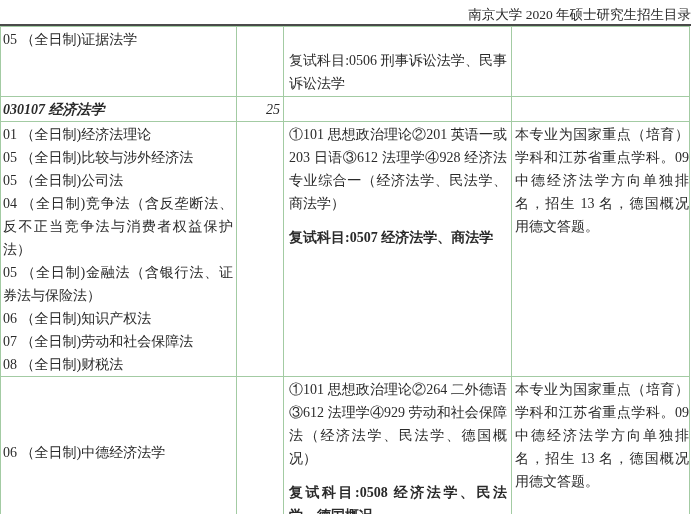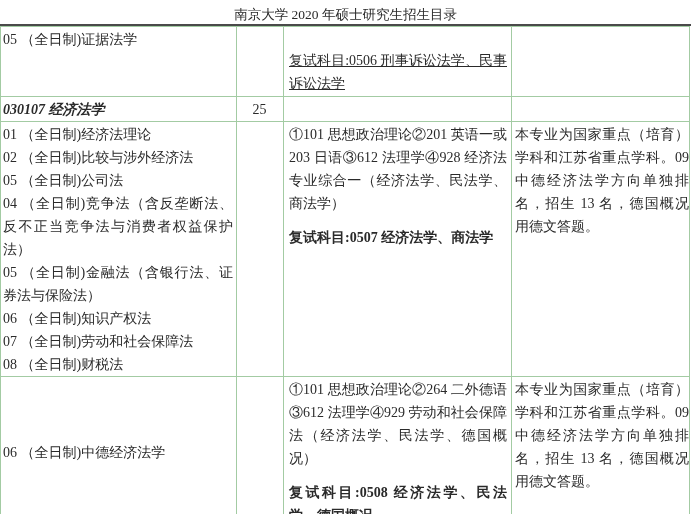--- a/index.html
+++ b/index.html
@@ -11,21 +11,21 @@
   .page {
     position: relative;
     width: 691px;
     height: 514px;
     overflow: hidden;
     background: #ffffff;
     color: var(--text);
     font-family: "Liberation Serif", "DejaVu Serif", serif;
   }
   .doc-title {
-    text-align: center;
+    text-align: right;
     font-size: 13.5px;
     line-height: 19px;
     padding-top: 5px;
     height: 19px;
     white-space: nowrap;
   }
   .top-rule {
     height: 2px;
     background: var(--rule);
   }
@@ -42,25 +42,25 @@
     line-height: 23px;
     padding: 1px 3px 0 2px;
     overflow: hidden;
   }
   .r-a td { height: 68px; }
   .r-b td { height: 23px; }
   .r-c td { height: 236px; }
   .r-d td { height: 149px; }
   .c3 { padding-left: 5px; padding-right: 4px; }
   .c4 { padding-left: 3px; padding-right: 0; }
-  .c2 { text-align: center; }
+  .c2 { text-align: right; font-style: italic; }
   .cjk { text-align: justify; }
   p { margin: 0; }
   .retest-gap { margin-top: 11px; font-weight: bold; }
-  .retest-push { margin-top: 21px; text-decoration: underline; }
+  .retest-push { margin-top: 21px; }
   .bold { font-weight: bold; font-style: italic; }
   .r-d .c1 { vertical-align: middle; }
 </style>
 </head>
 <body>
 
 <div class="page">
 
   <div class="doc-title">南京大学 2020 年硕士研究生招生目录</div>
   <div class="top-rule"></div>
@@ -96,21 +96,21 @@
         <td class="c2">
           <div>25</div>
         </td>
         <td class="c3"></td>
         <td class="c4"></td>
       </tr>
 
       <tr class="r-c">
         <td class="c1">
           <div class="cjk">01 （全日制)经济法理论</div>
-          <div class="cjk">02 （全日制)比较与涉外经济法</div>
+          <div class="cjk">05 （全日制)比较与涉外经济法</div>
           <div class="cjk">05 （全日制)公司法</div>
           <div class="cjk">04 （全日制)竞争法（含反垄断法、反不正当竞争法与消费者权益保护法）</div>
           <div class="cjk">05 （全日制)金融法（含银行法、证券法与保险法）</div>
           <div class="cjk">06 （全日制)知识产权法</div>
           <div class="cjk">07 （全日制)劳动和社会保障法</div>
           <div class="cjk">08 （全日制)财税法</div>
         </td>
         <td class="c2"></td>
         <td class="c3">
           <p class="cjk">①101 思想政治理论②201 英语一或 203 日语③612 法理学④928 经济法专业综合一（经济法学、民法学、商法学）</p>

